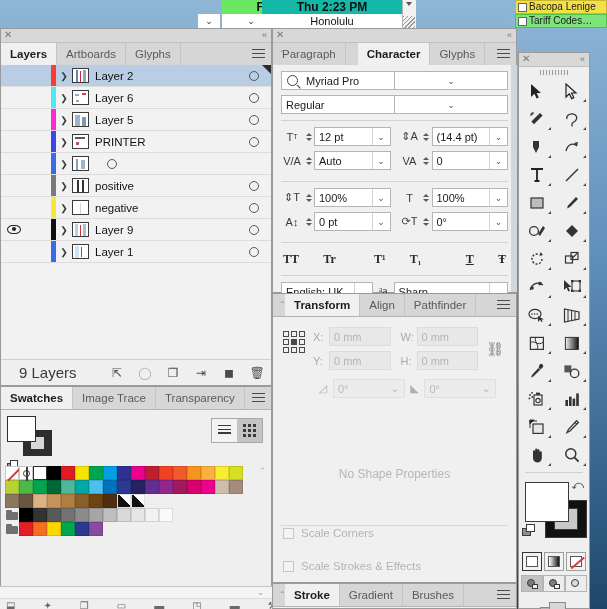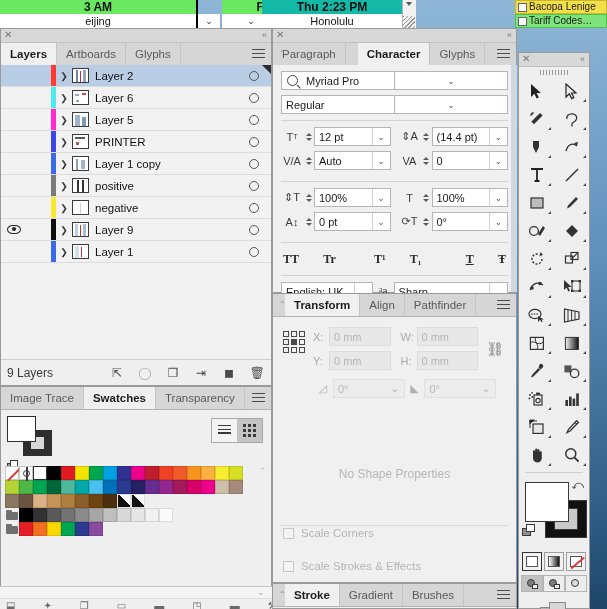--- a/index.html
+++ b/index.html
@@ -60,21 +60,21 @@
   .lr-arrow{width:16px;text-align:center;font-size:9px;color:#3a3a3a;}
   .lr-thumb{width:17px;height:15px;border:1px solid #3a3a3a;background:#fff;margin-right:6px;
             position:relative;overflow:hidden;box-sizing:border-box;}
   .lr-thumb .a{position:absolute;background:#9fb8cf;}
   .lr-name{flex:1;font-size:11.5px;color:#111;}
   .lr-target{width:34px;display:flex;align-items:center;justify-content:center;}
   .lr-target span{width:8px;height:8px;border:1.2px solid #585858;border-radius:50%;display:block;}
   .lr-corner{position:absolute;right:0;top:0;width:0;height:0;border-top:9px solid #2b2b2b;border-left:9px solid transparent;}
   #layers-footer{position:absolute;left:0;right:0;bottom:0;height:25px;background:#efefef;
      border-top:1px solid #cfcfcf;display:flex;align-items:center;}
-  #layers-footer .count{font-size:12px;color:#3a3a3a;padding-left:6px;flex:1;}
+  #layers-footer .count{font-size:15px;color:#3a3a3a;padding-left:18px;flex:1;}
   .ftool{width:28px;text-align:center;font-size:12px;color:#4a4a4a;}
   .ftool.dim{color:#b2b2b2;}
   
   #swatches{left:0;top:386px;width:272px;height:223px;}
   #sw-body{position:absolute;left:0;top:23px;right:0;bottom:0;background:#efefef;}
   #fillstroke{position:absolute;left:6px;top:6px;width:46px;height:40px;}
   #fs-fill{position:absolute;left:0;top:0;width:29px;height:26px;background:#fff;border:1.5px solid #2e2e2e;box-sizing:border-box;z-index:2;}
   #fs-stroke{position:absolute;left:16px;top:14px;width:29px;height:26px;background:#2e2e2e;border:1.5px solid #2e2e2e;box-sizing:border-box;}
   #fs-stroke i{position:absolute;left:6px;top:5px;right:6px;bottom:5px;background:#d8d8d8;border:1px solid #2e2e2e;box-sizing:border-box;}
   #fs-small{position:absolute;left:0;top:44px;width:12px;height:11px;}
@@ -193,24 +193,20 @@
   #bp-top .cv{position:absolute;right:8px;top:1px;font-size:8px;color:#999;}
   #bp-icons{display:flex;align-items:center;height:12px;padding-left:6px;gap:28px;color:#6a6a6a;font-size:10px;}
   #ch-scroll{position:absolute;right:-1px;top:36px;width:6px;bottom:0;background:#cfd8de;}
 </style>
 </head>
 <body>
 
 <div id="desktop"></div>
 
 <div id="worldclock">
-  <div class="wc-col" style="left:0;width:198px;">
-    <div class="wc-time green">3 AM</div>
-    <div class="wc-name">eijing</div>
-  </div>
   <div class="wc-caret" style="left:198px;">⌄</div>
   <div class="wc-col" style="left:222px;width:135px;">
     <div class="wc-time green">Fri 9:23 AM</div>
     <div class="wc-name">Tokyo</div>
   </div>
   <div class="wc-caret" style="left:240px;">⌄</div>
   <div class="wc-col" style="left:262px;width:140px;border-right:none;">
     <div class="wc-time orange">Thu 2:23 PM</div>
     <div class="wc-name">Honolulu</div>
   </div>
@@ -314,21 +310,20 @@
 
     <div class="layer-row">
       <div class="lr-eye"></div>
       <div class="lr-lock"></div>
       <div class="lr-color" style="background:#3a6ae8"></div>
       <div class="lr-arrow">❯</div>
       <div class="lr-thumb">
         <i class="a" style="left:3px;top:2px;width:2px;height:11px;background:#8aa0b6"></i>
         <i class="a" style="left:8px;top:3px;width:4px;height:9px;background:#9fb4c9"></i>
       </div>
-      <div class="lr-name">Layer 1 copy</div>
       <div class="lr-target">
           <span></span>
         </div>
     </div>
 
     <div class="layer-row">
       <div class="lr-eye"></div>
       <div class="lr-lock"></div>
       <div class="lr-color" style="background:#7a7a7a"></div>
       <div class="lr-arrow">❯</div>
@@ -396,22 +391,22 @@
     <span class="ftool dim">◯</span>
     <span class="ftool">❐</span>
     <span class="ftool">⇥</span>
     <span class="ftool">◼</span>
     <span class="ftool">🗑</span>
   </div>
 </div>
 
 <div class="panel" id="swatches">
   <div class="tabrow">
+    <div class="tab active">Swatches</div>
     <div class="tab">Image Trace</div>
-    <div class="tab active">Swatches</div>
     <div class="tab">Transparency</div>
     <div class="hamb">
         <i></i>
         <i></i>
         <i></i>
       </div>
   </div>
   <div id="sw-body">
     <div id="fillstroke">
       <div id="fs-stroke">

